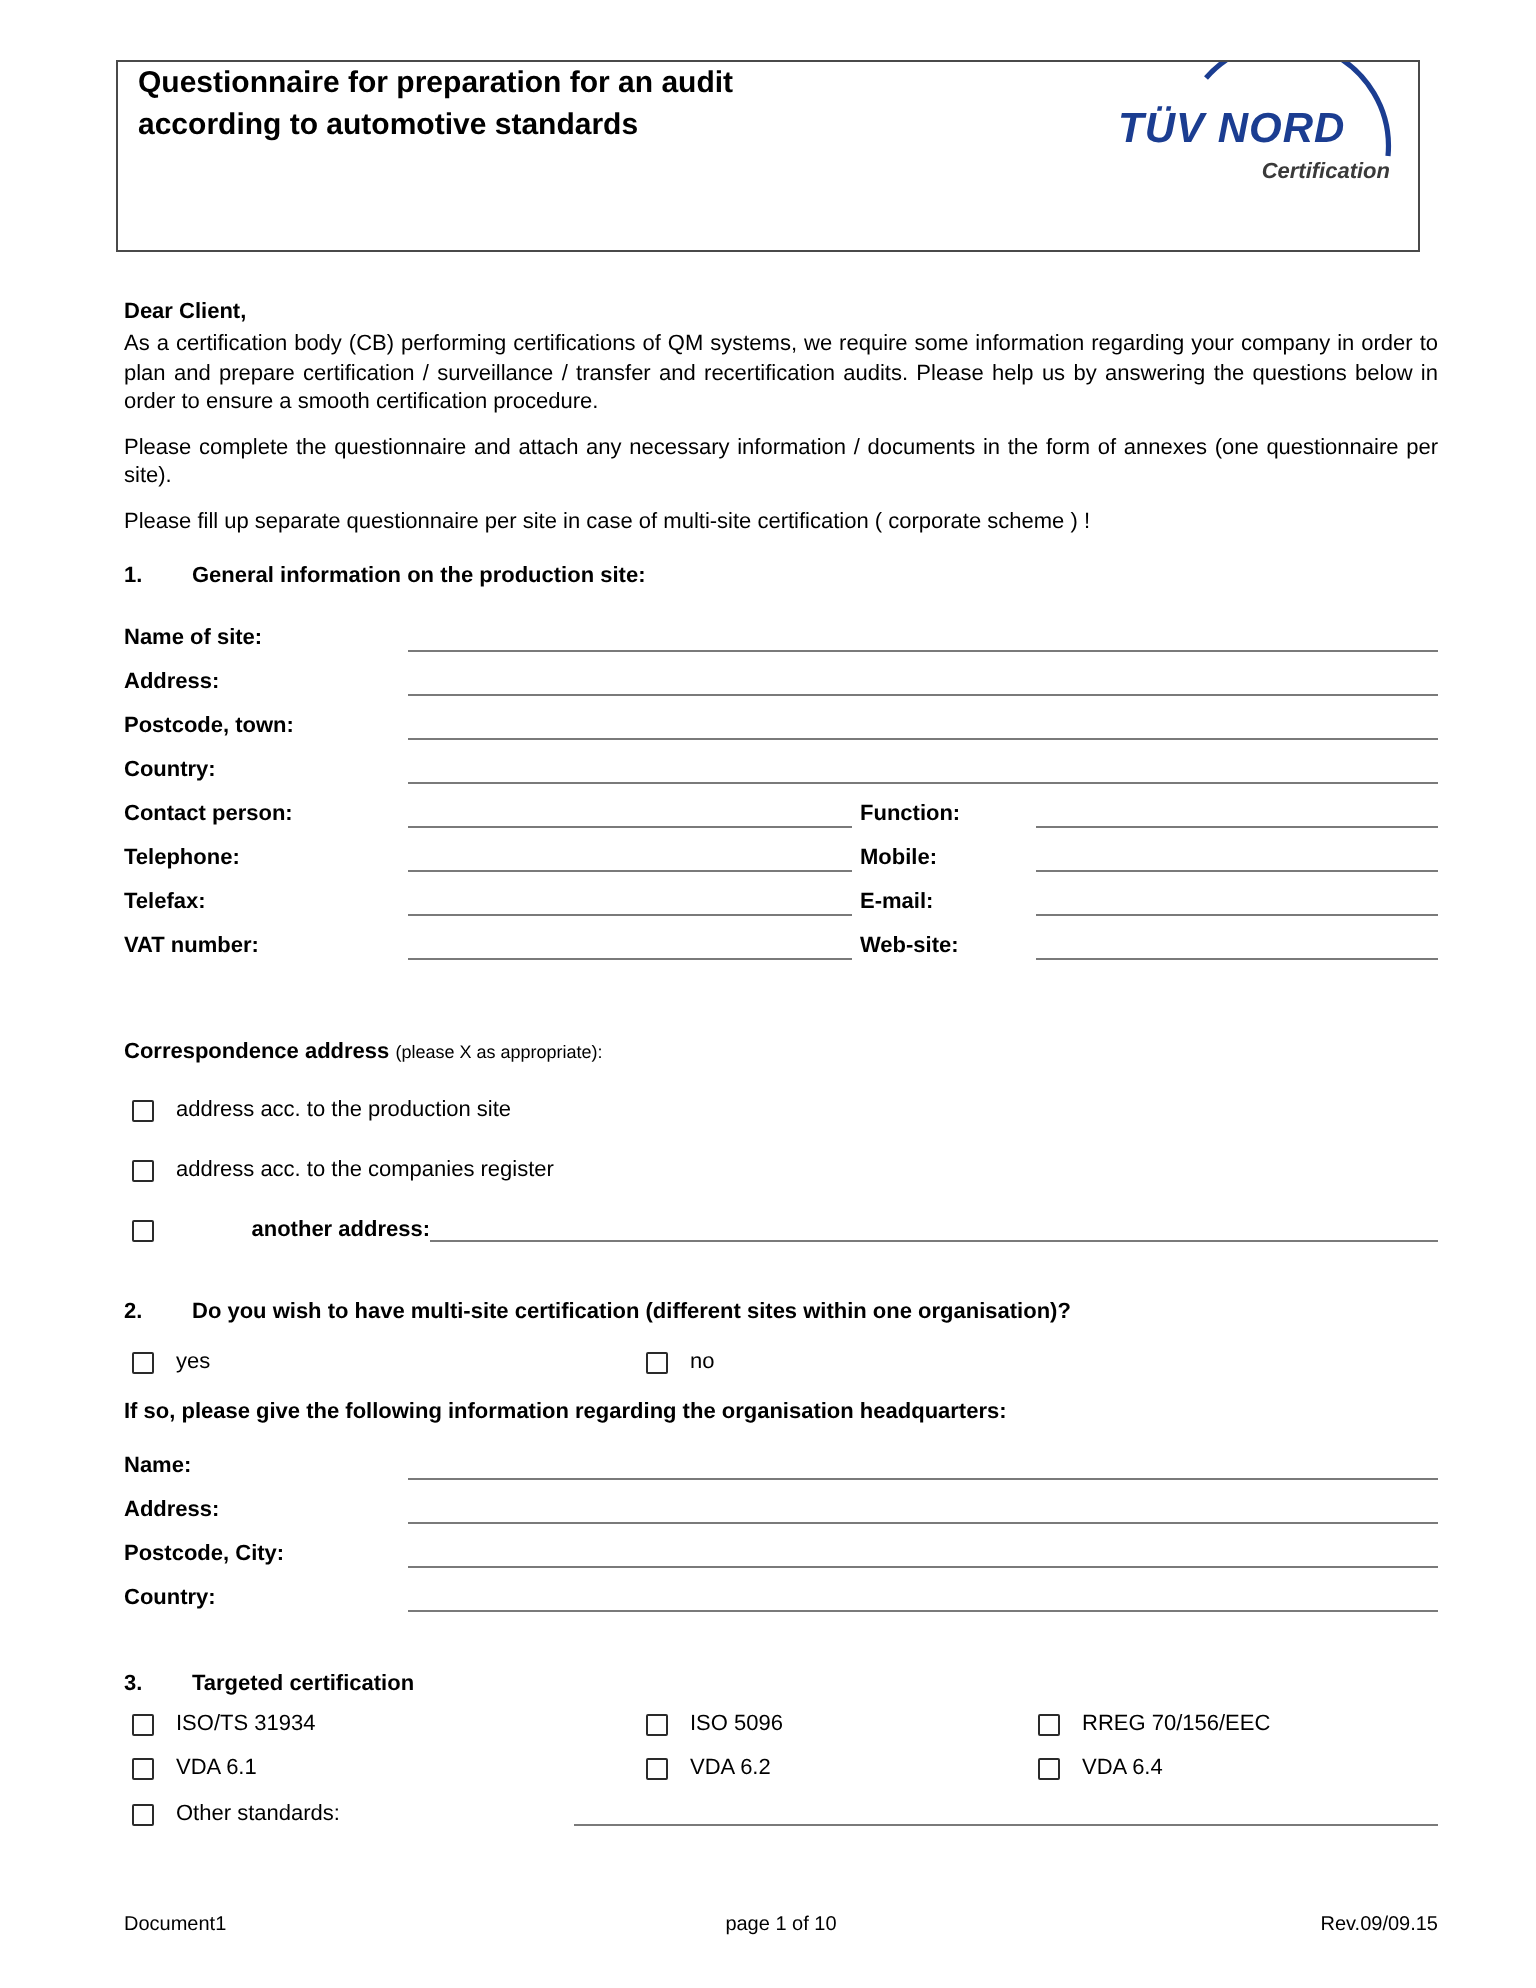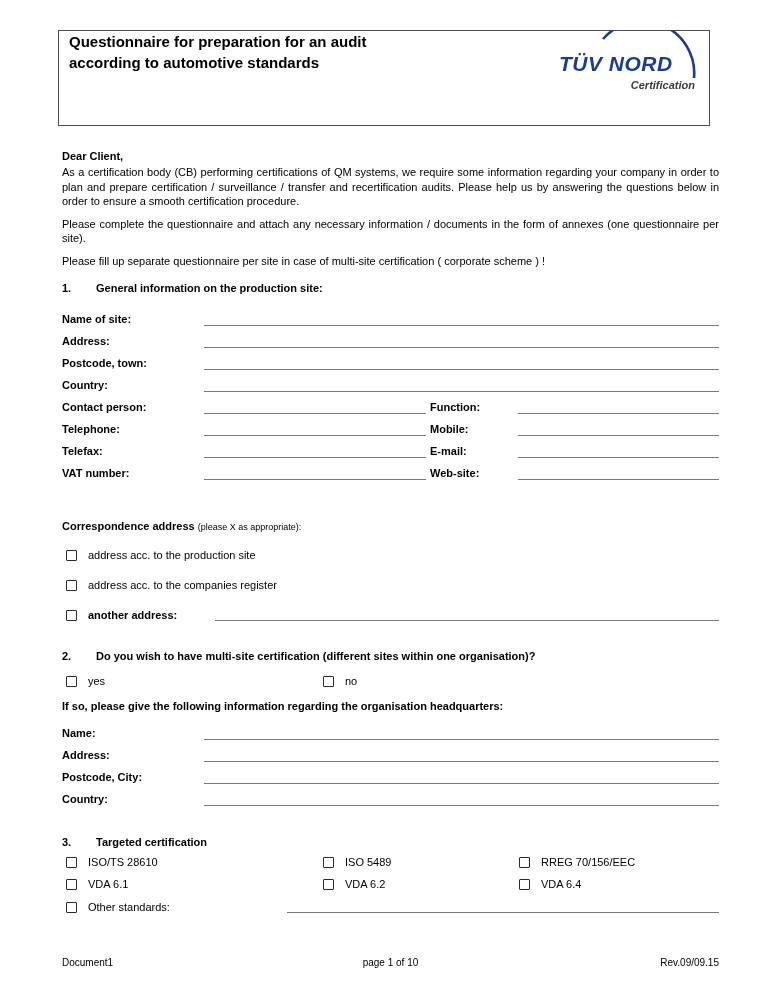--- a/index.html
+++ b/index.html
@@ -64,21 +64,21 @@
     background:#fff;
     flex:0 0 auto;
     display:inline-block;
   }
   .cbl { font-size:11px; }
 
   
   .corr-head { font-size:11px; margin-top:40px; margin-bottom:16px; }
   .corr-head .b { font-weight:bold; }
   .corr-head .note { font-size:9px; }
-  .corr-row { display:flex; align-items:center; height:14px; margin-bottom:16px; }
+  .corr-row { display:flex; align-items:center; height:14px; margin-bottom:16px;text-align:right; }
   .corr-row .cb { margin-left:4px; margin-right:11px; }
   .corr-row .fill-line {
     flex:1; align-self:flex-end;
     border-bottom:1px solid #7a7a7a;
     height:1px; margin-bottom:1px;
   }
   .corr-row .lblbox { width:127px; flex:0 0 auto;font-weight:bold; }
 
   
   .yn-row { display:flex; align-items:center; margin-top:12px; height:14px; }
@@ -238,25 +238,25 @@
     <span class="fline"></span>
   </div>
 
   <div class="sec-head mt30">
     <span class="sec-num">3.</span>
     <span>Targeted certification</span>
   </div>
   <div class="s3-grid">
     <span class="opt">
       <span class="cb"></span>
-      <span class="cbl">ISO/TS 28610</span>
-    </span>
-    <span class="opt">
-      <span class="cb"></span>
-      <span class="cbl">ISO 5489</span>
+      <span class="cbl">ISO/TS 31934</span>
+    </span>
+    <span class="opt">
+      <span class="cb"></span>
+      <span class="cbl">ISO 5096</span>
     </span>
     <span class="opt">
       <span class="cb"></span>
       <span class="cbl">RREG 70/156/EEC</span>
     </span>
     <span class="opt">
       <span class="cb"></span>
       <span class="cbl">VDA 6.1</span>
     </span>
     <span class="opt">

